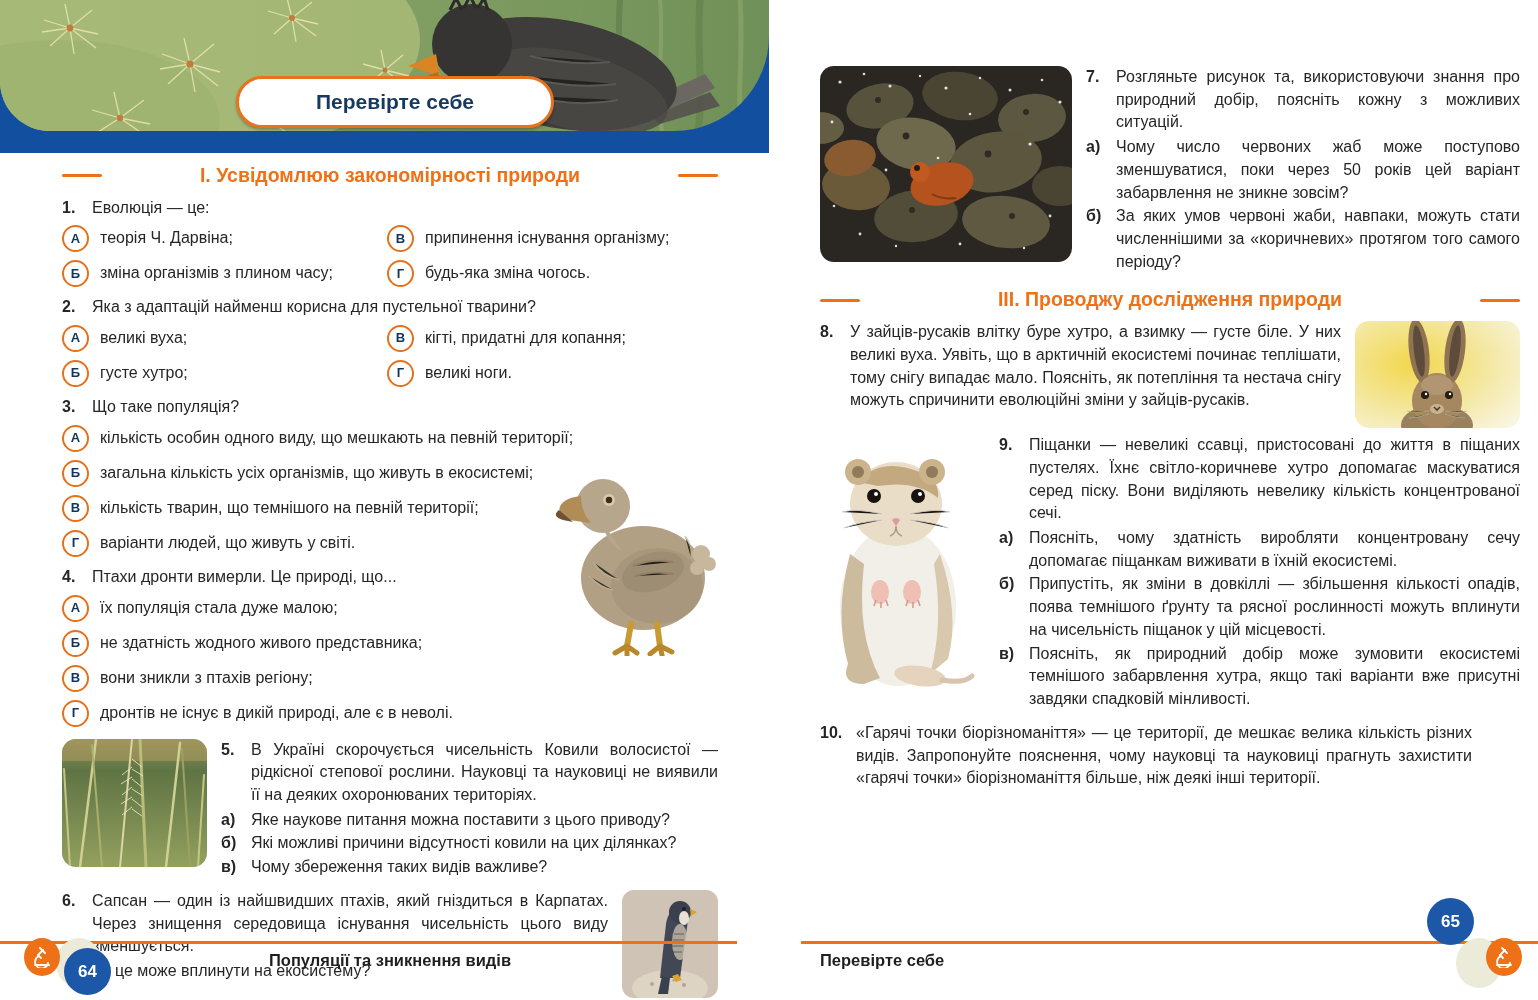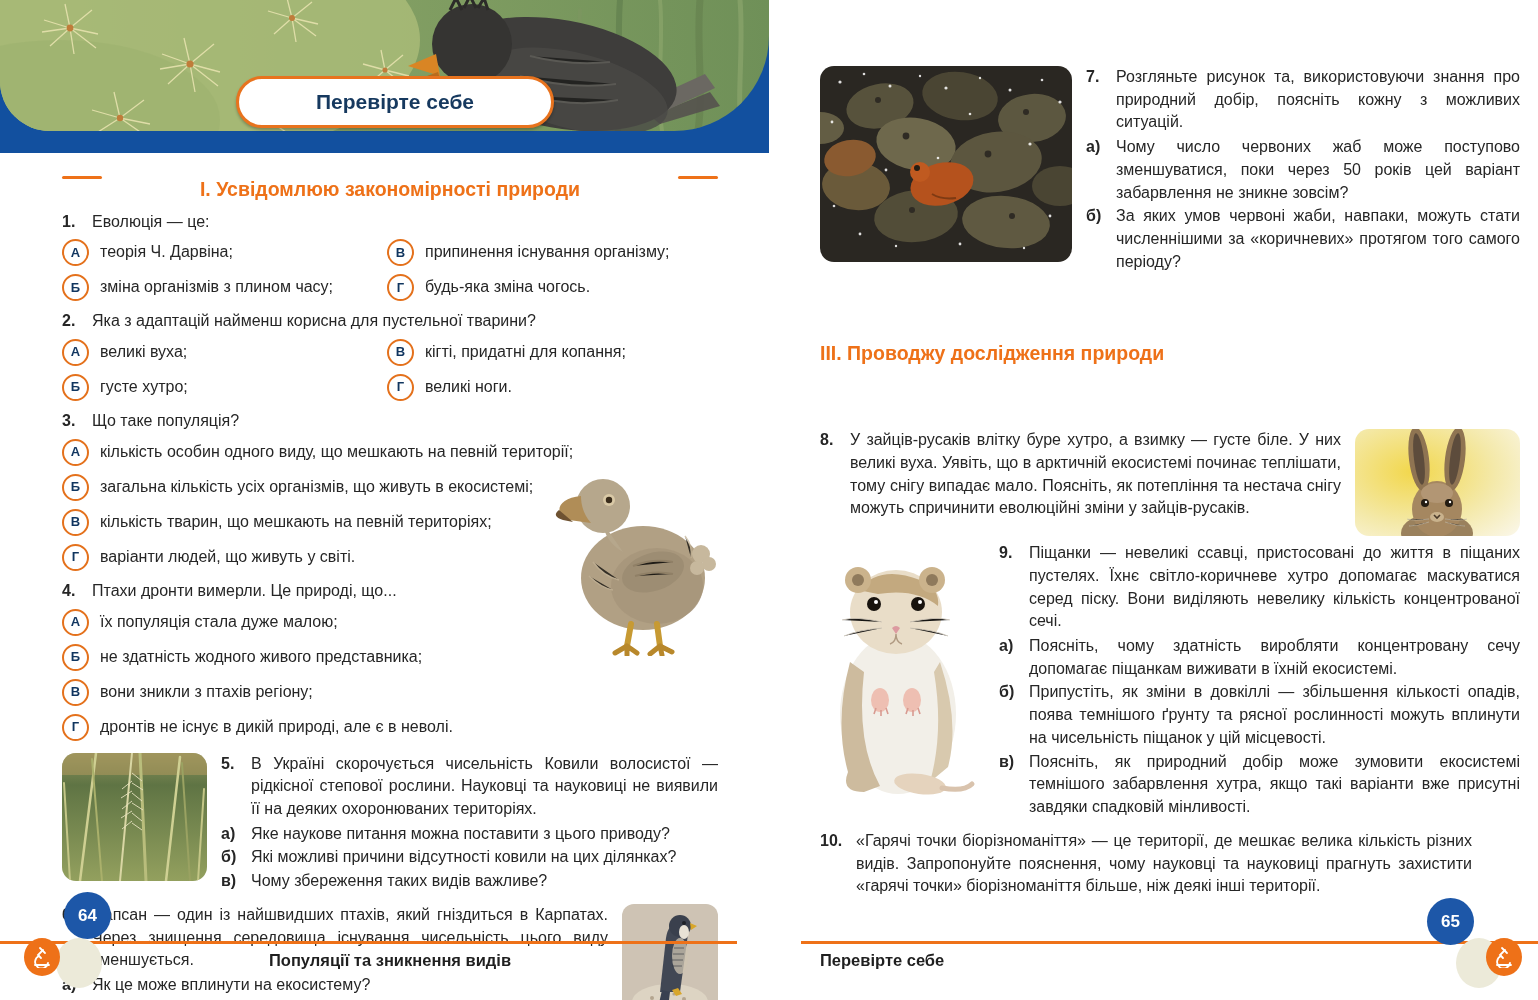--- a/index.html
+++ b/index.html
@@ -15,21 +15,21 @@
     border-bottom-left-radius:50px;border-bottom-right-radius:95px;}
   .banner-photo svg{display:block;}
   .title-pill{position:absolute;left:236px;top:76px;width:312px;height:46px;
     background:#fff;border:3.5px solid #e8731e;border-radius:26px;
     display:flex;align-items:center;justify-content:center;
     font-size:21px;font-weight:bold;color:#16395f;box-shadow:0 2px 3px rgba(0,0,0,.25);}
   
   .content{position:absolute;font-size:16px;line-height:1.42;}
   .left-content{left:62px;top:158px;width:656px;}
   .right-content{left:820px;top:66px;width:700px;}
-  .sec{display:flex;align-items:flex-start;gap:14px;margin:18px 0 7px 0;}
+  .sec{display:flex;align-items:center;gap:14px;margin:4px 0 7px 0;}
   .sec .dash{flex:0 0 40px;height:3px;background:#ee7118;border-radius:2px;}
   .sec .sec-t{flex:1;text-align:center;font-size:19.5px;font-weight:bold;color:#ee7118;}
   .q{display:flex;margin:5px 0 2px 0;}
   .qnum{flex:0 0 30px;font-weight:bold;}
   .qtx{flex:1;text-align:justify;}
   .opts2{display:grid;grid-template-columns:325px 1fr;}
   .opt{display:flex;align-items:flex-start;gap:11px;padding:4px 0;}
   .ltr{flex:0 0 auto;width:23px;height:23px;border:2.2px solid #e4711c;border-radius:50%;
     display:flex;align-items:center;justify-content:center;
     font-size:13px;font-weight:bold;color:#10355f;background:#fff;margin-top:0px;}
@@ -189,21 +189,21 @@
     <div class="opt">
         <span class="ltr">А</span>
         <span class="otx">кількість особин одного виду, що мешкають на певній території;</span>
       </div>
     <div class="opt">
         <span class="ltr">Б</span>
         <span class="otx">загальна кількість усіх організмів, що живуть в екосистемі;</span>
       </div>
     <div class="opt">
         <span class="ltr">В</span>
-        <span class="otx">кількість тварин, що мешкають на певній територіях;</span>
+        <span class="otx">кількість тварин, що темнішого на певній території;</span>
       </div>
     <div class="opt">
         <span class="ltr">Г</span>
         <span class="otx">варіанти людей, що живуть у світі.</span>
       </div>
   </div>
 
   <div class="q">
     <span class="qnum">4.</span>
     <span class="qtx">Птахи дронти вимерли. Це природі, що...</span>
@@ -411,21 +411,21 @@
           <span class="sublbl">а)</span>
           <span class="subtx">Чому число червоних жаб може поступово зменшуватися, поки через 50 років цей варіант забарвлення не зникне зовсім?</span>
         </div>
       <div class="sub">
           <span class="sublbl">б)</span>
           <span class="subtx">За яких умов червоні жаби, навпаки, можуть стати численнішими за «коричневих» протягом того самого періоду?</span>
         </div>
     </div>
   </div>
 
-  <div class="sec" style="margin-top:12px;flex-direction:column;">
+  <div class="sec" style="margin-top:12px;">
     <span class="dash"></span>
     <span class="sec-t">ІІІ. Проводжу дослідження природи</span>
     <span class="dash"></span>
   </div>
 
   <div class="qblock" style="margin-top:2px;">
     <div style="flex:1;">
       <div class="q" style="margin-top:0;">
         <span class="qnum">8.</span>
         <span class="qtx">У зайців-русаків влітку буре хутро, а взимку — густе біле. У них великі вуха. Уявіть, що в арктичній екосистемі починає теплішати, тому снігу випадає мало. Поясніть, як потепління та нестача снігу можуть спричинити еволюційні зміни у зайців-русаків.</span>
@@ -526,21 +526,21 @@
 <div class="badge orange" style="left:24px;top:938px;">
   <svg width="22" height="22" viewBox="0 0 22 22">
     <g stroke="#ffffff" stroke-width="1.8" fill="none" stroke-linecap="round">
       <path d="M9,2 l5,5"></path>
         <path d="M12,4 l-5,5 3,3"></path>
       <path d="M8,10 a6.5,6.5 0 1 0 9,7"></path>
       <path d="M4,19 h14"></path>
     </g>
   </svg>
 </div>
-<div class="badge blue" style="left:64px;top:892px;text-align:center;">
+<div class="badge blue" style="left:64px;top:948px;text-align:center;">
   <span>64</span>
 </div>
 <div class="ftext l">Популяції та зникнення видів</div>
 
 <div class="badge beige" style="left:1456px;top:938px;"></div>
 <div class="badge orange" style="left:1486px;top:938px;">
   <svg width="22" height="22" viewBox="0 0 22 22">
     <g stroke="#ffffff" stroke-width="1.8" fill="none" stroke-linecap="round">
       <path d="M9,2 l5,5"></path>
         <path d="M12,4 l-5,5 3,3"></path>

